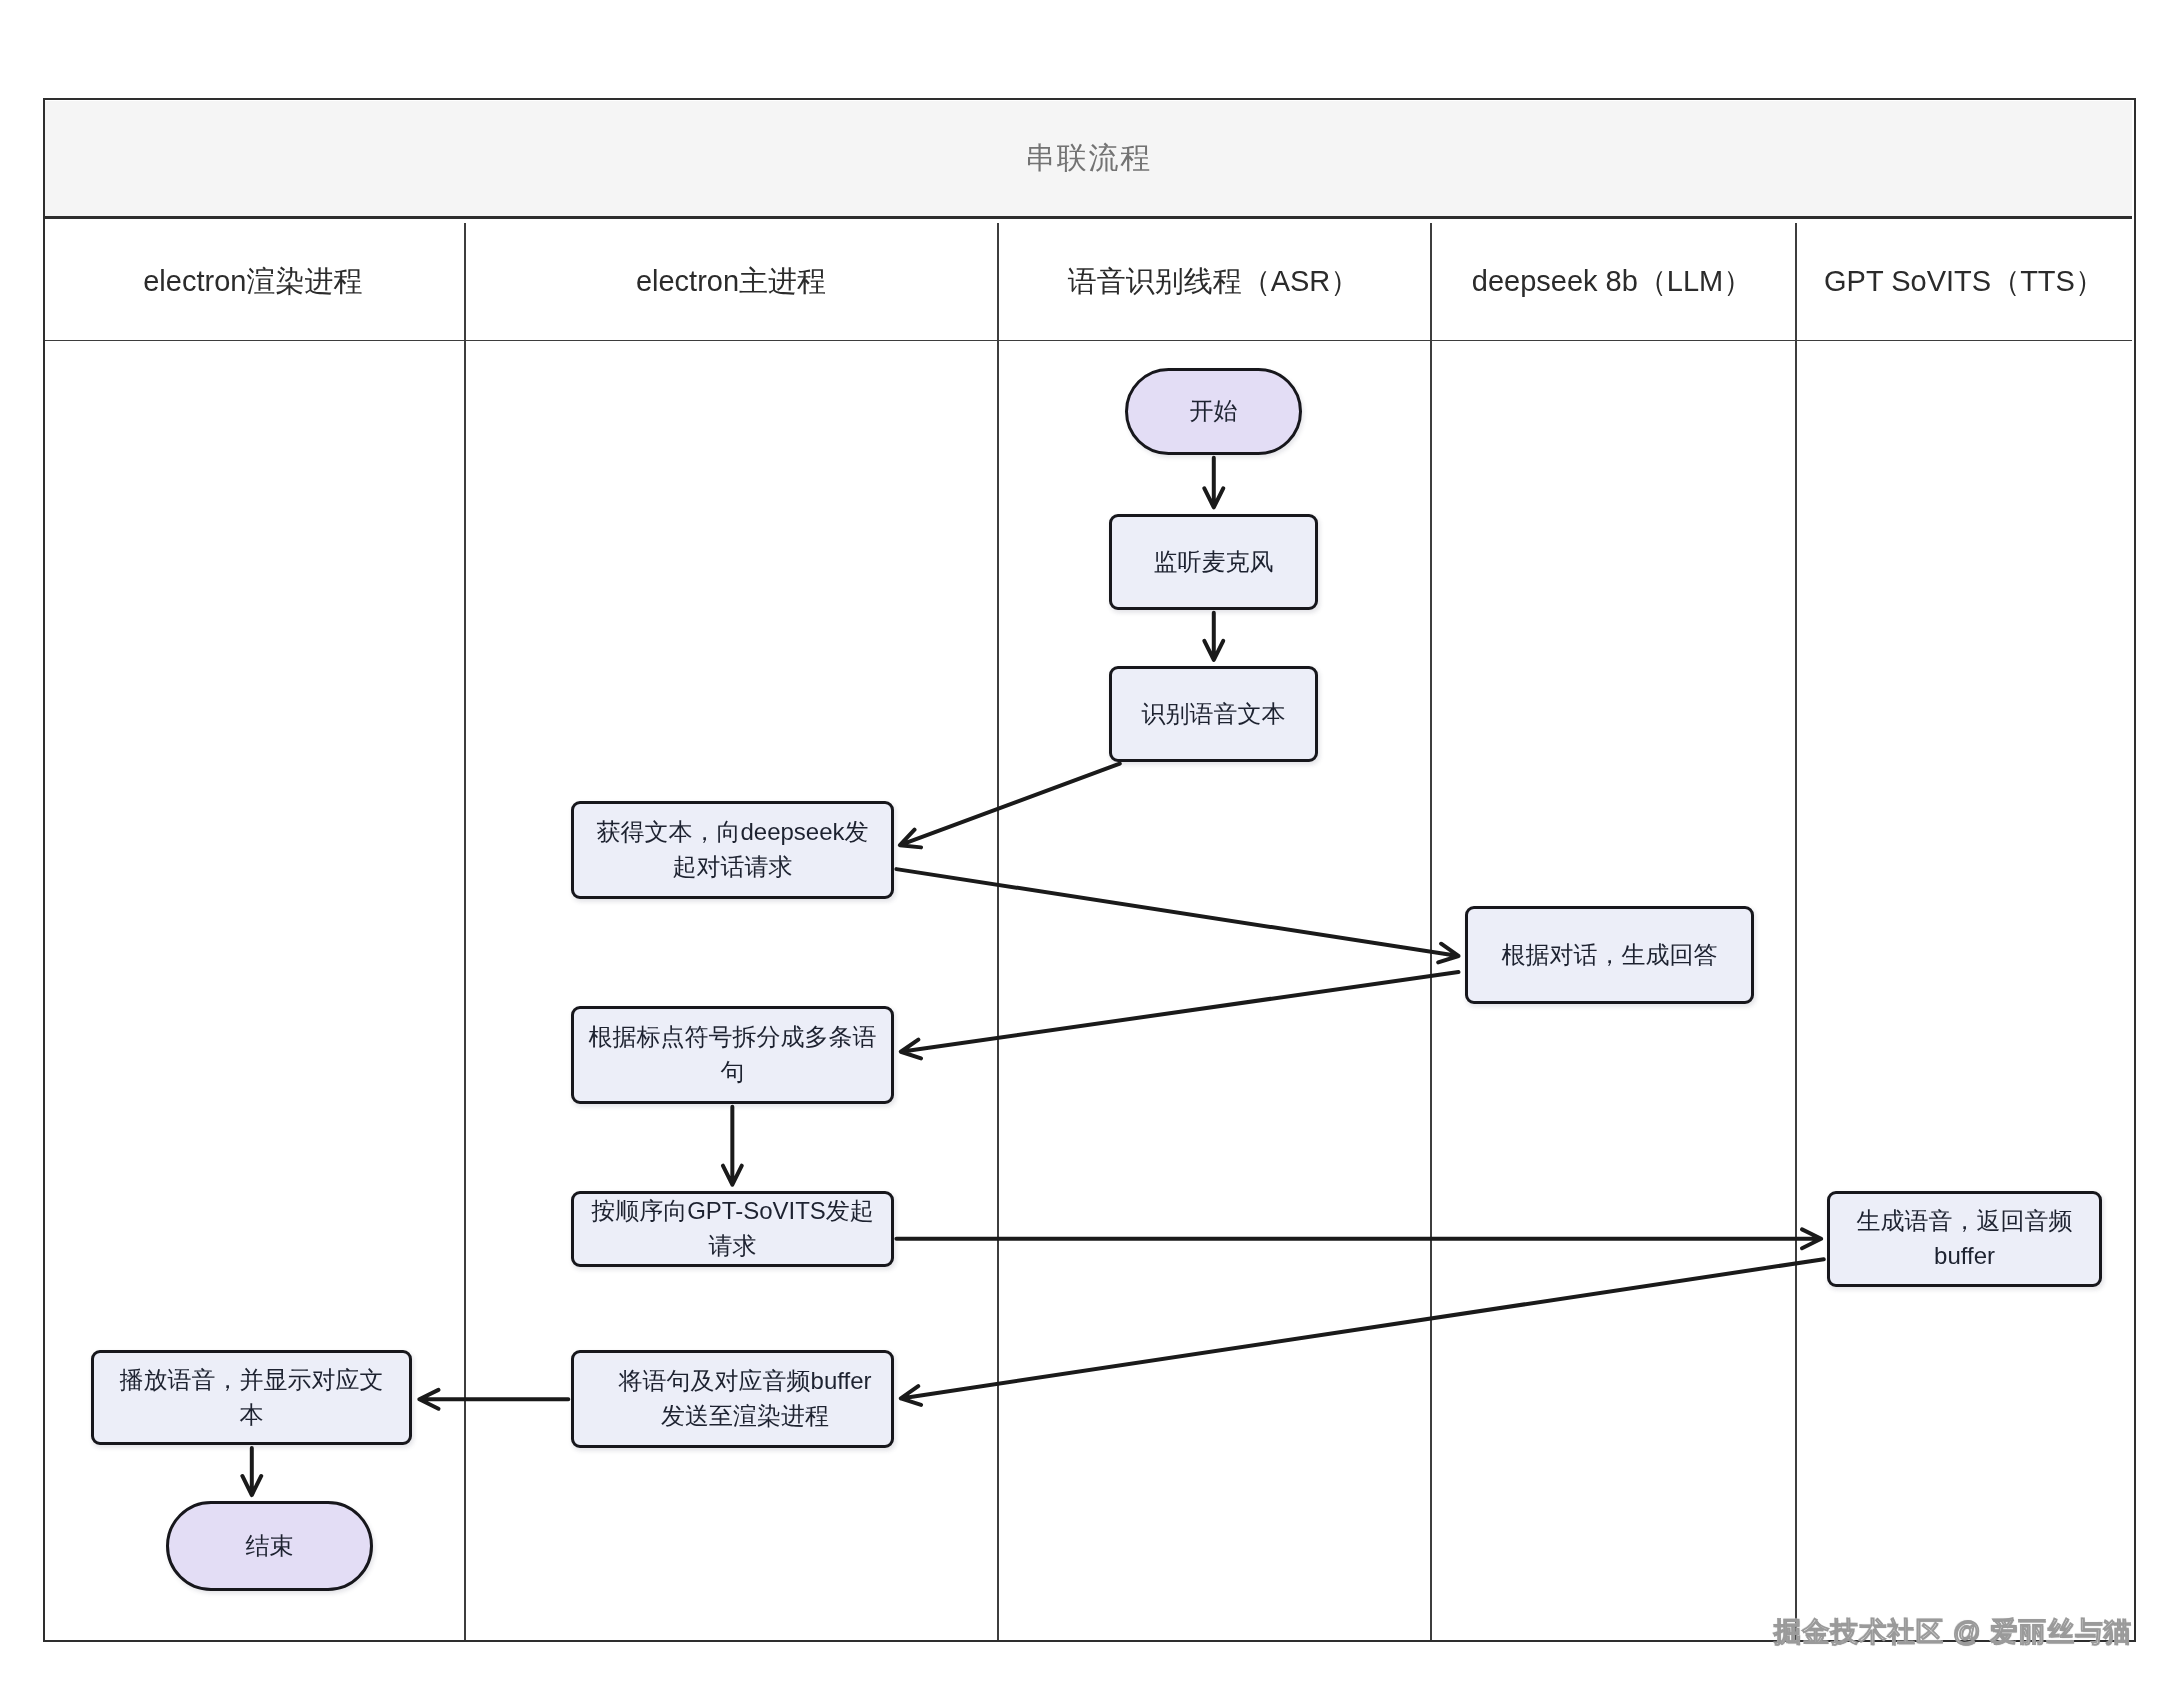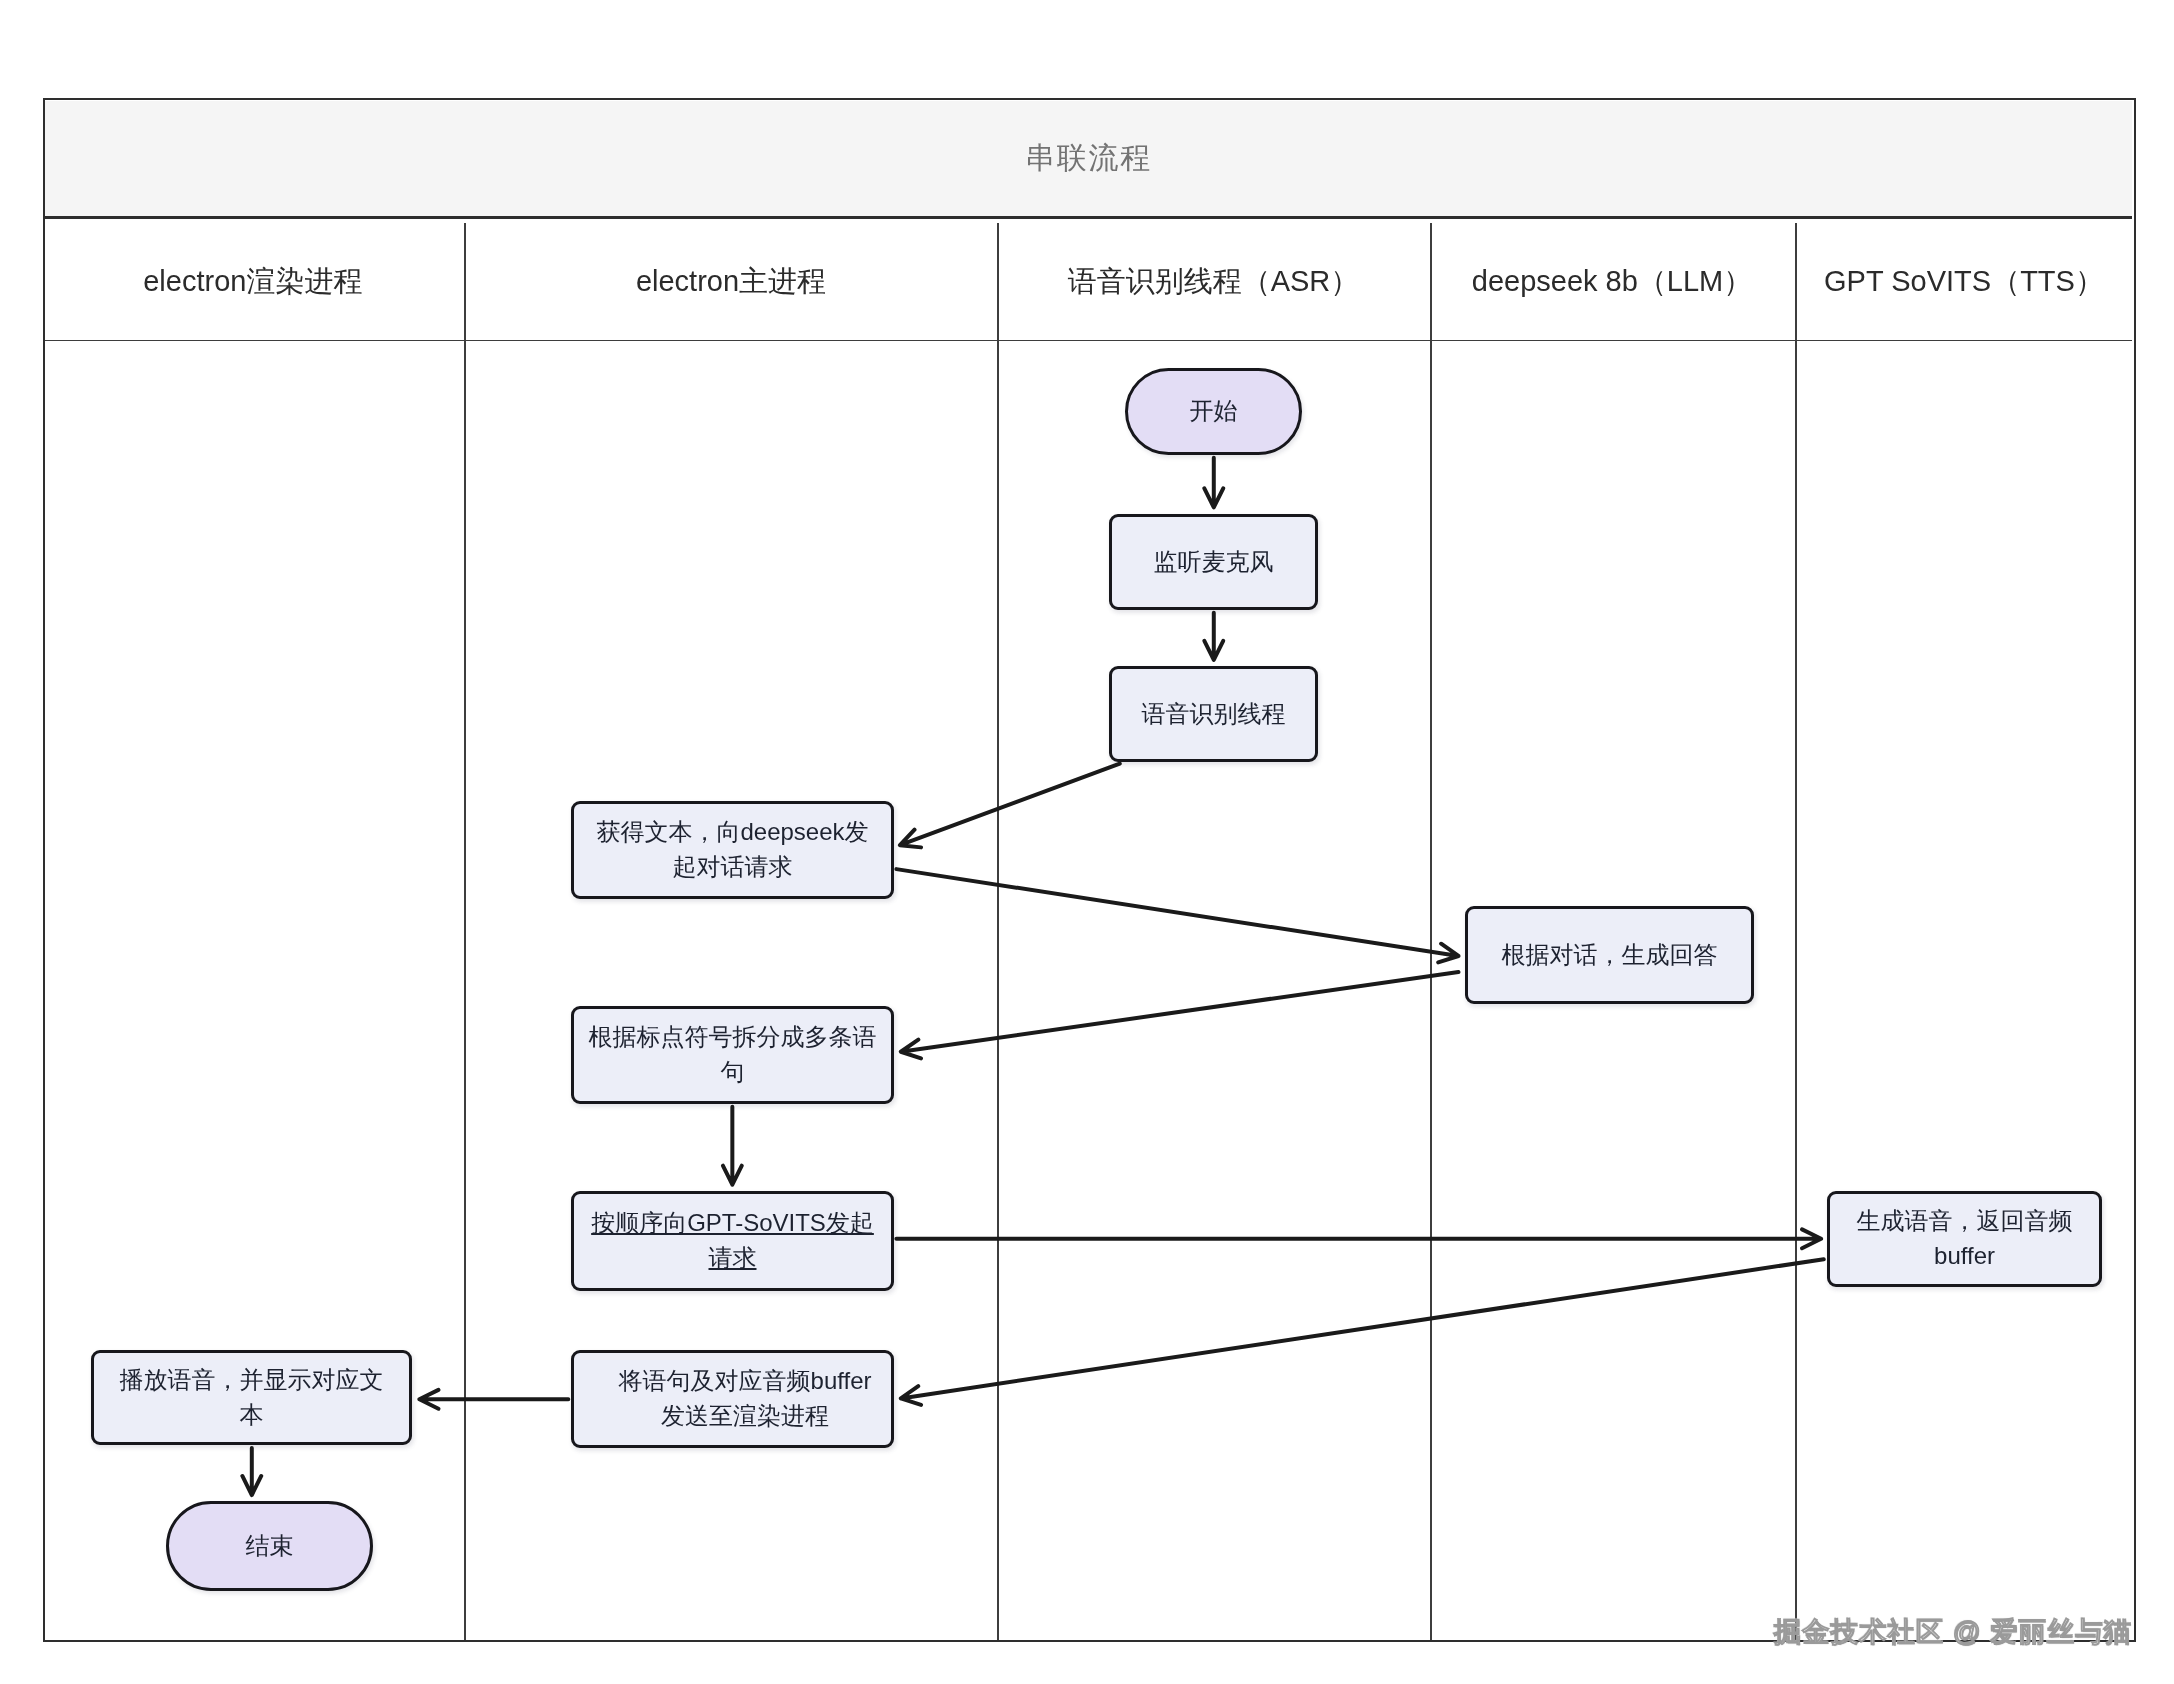--- a/index.html
+++ b/index.html
@@ -120,32 +120,32 @@
     </div>
 
   <div id="nodeLayer">
       <div class="node pill" style="left: 1125px; top: 368px; width: 177px; height: 87px;">
         <span>开始</span>
       </div>
       <div class="node rect" style="left: 1109px; top: 514px; width: 209px; height: 96px;">
         <span>监听麦克风</span>
       </div>
       <div class="node rect" style="left: 1109px; top: 666px; width: 209px; height: 96px;">
-        <span>语音识别线程</span>
+        <span>识别语音文本</span>
       </div>
       <div class="node rect" style="left: 571px; top: 801px; width: 323px; height: 98px;">
         <span>获得文本，向deepseek发起对话请求</span>
       </div>
       <div class="node rect" style="left: 1465px; top: 906px; width: 289px; height: 98px;">
         <span>根据对话，生成回答</span>
       </div>
       <div class="node rect" style="left: 571px; top: 1006px; width: 323px; height: 98px; text-align: center;">
         <span>根据标点符号拆分成多条语句</span>
       </div>
-      <div class="node rect" style="left: 571px; top: 1191px; width: 323px; height: 100px; text-decoration: underline;">
+      <div class="node rect" style="left: 571px; top: 1191px; width: 323px; height: 76px;">
         <span>按顺序向GPT-SoVITS发起请求</span>
       </div>
       <div class="node rect" style="left: 1827px; top: 1191px; width: 275px; height: 96px;">
         <span>生成语音，返回音频buffer</span>
       </div>
       <div class="node rect" style="left: 571px; top: 1350px; width: 323px; height: 98px; padding-left: 39px;">
         <span>将语句及对应音频buffer发送至渲染进程</span>
       </div>
       <div class="node rect" style="left: 91px; top: 1350px; width: 321px; height: 95px;">
         <span>播放语音，并显示对应文本</span>

